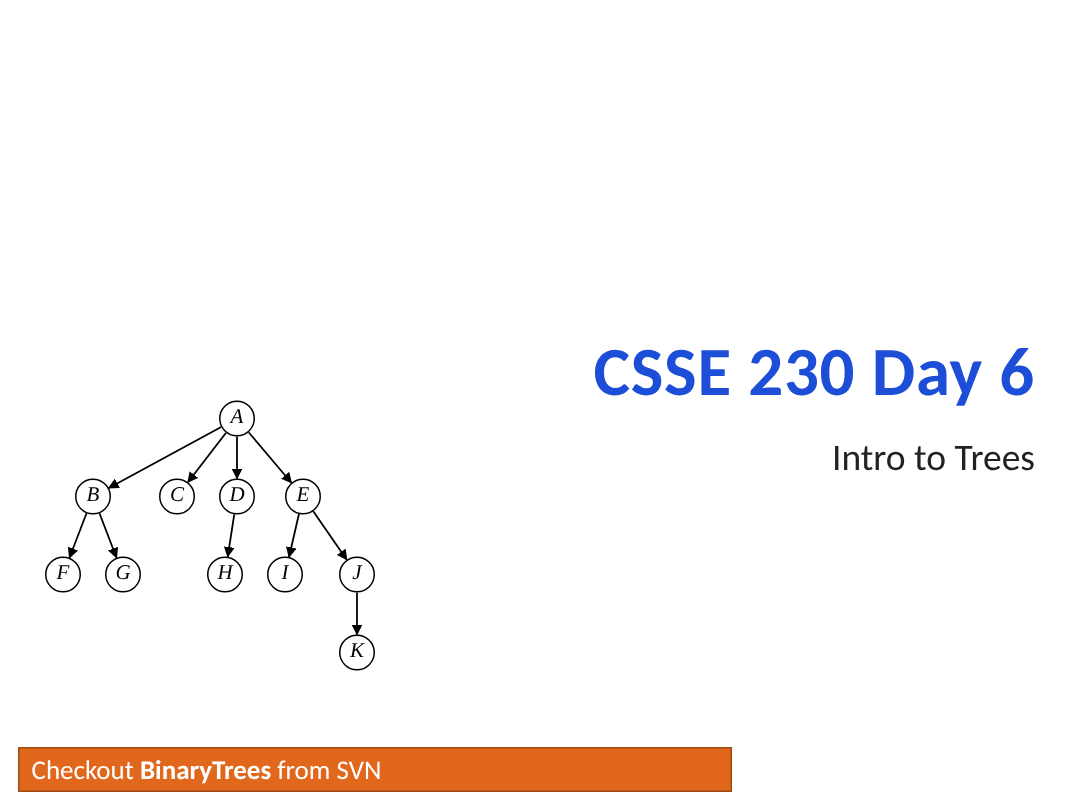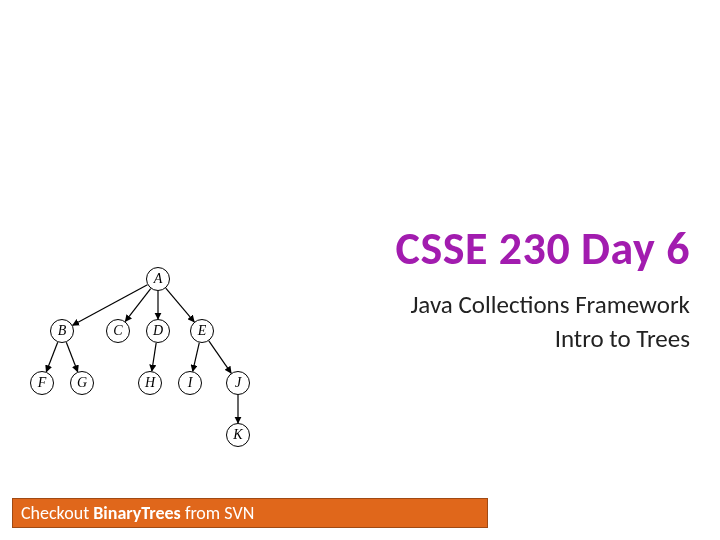--- a/index.html
+++ b/index.html
@@ -10,21 +10,21 @@
     position: relative;
     font-family: "Gill Sans", "Gill Sans MT", Calibri, sans-serif;
     overflow: hidden;
   }
   .title {
     position: absolute;
     top: 220px;
     right: 30px;
     font-size: 46px;
     font-weight: 600;
-    color: #a21caf;
+    color: #1d4ed8;
     letter-spacing: 0.5px;
     text-align: right;
   }
   .subtitle {
     position: absolute;
     top: 288px;
     right: 30px;
     font-size: 25px;
     font-weight: 400;
     color: #222;
@@ -72,21 +72,20 @@
     font-weight: 400;
   }
   .footer-bar b { font-weight: 700; }
 </style>
 </head>
 <body>
 
 <div class="title">CSSE 230 Day 6</div>
 
 <div class="subtitle">
-  <div>Java Collections Framework</div>
   <div>Intro to Trees</div>
 </div>
 
 <div class="tree" id="tree">
     <svg width="240" height="200">
       <defs>
         <marker id="arrow" viewBox="0 0 10 10" refX="9" refY="5" markerWidth="6" markerHeight="6" orient="auto-start-reverse">
           <path d="M 0 0 L 10 5 L 0 10 z" fill="#000"></path>
         </marker>
       </defs>

